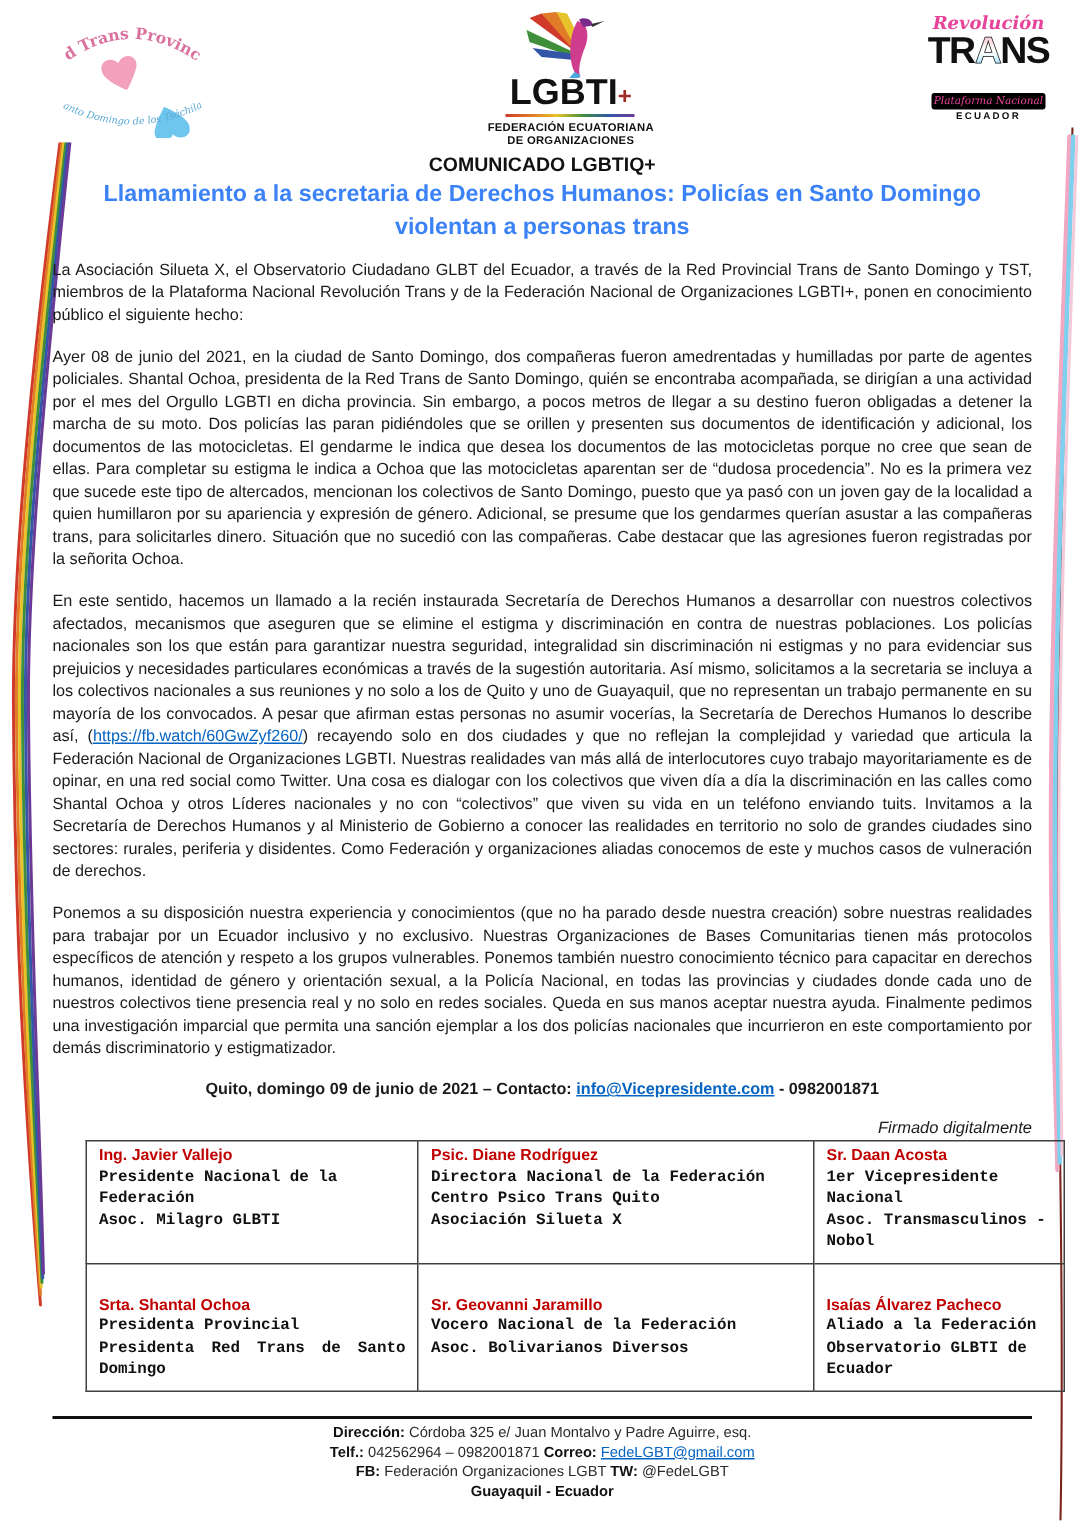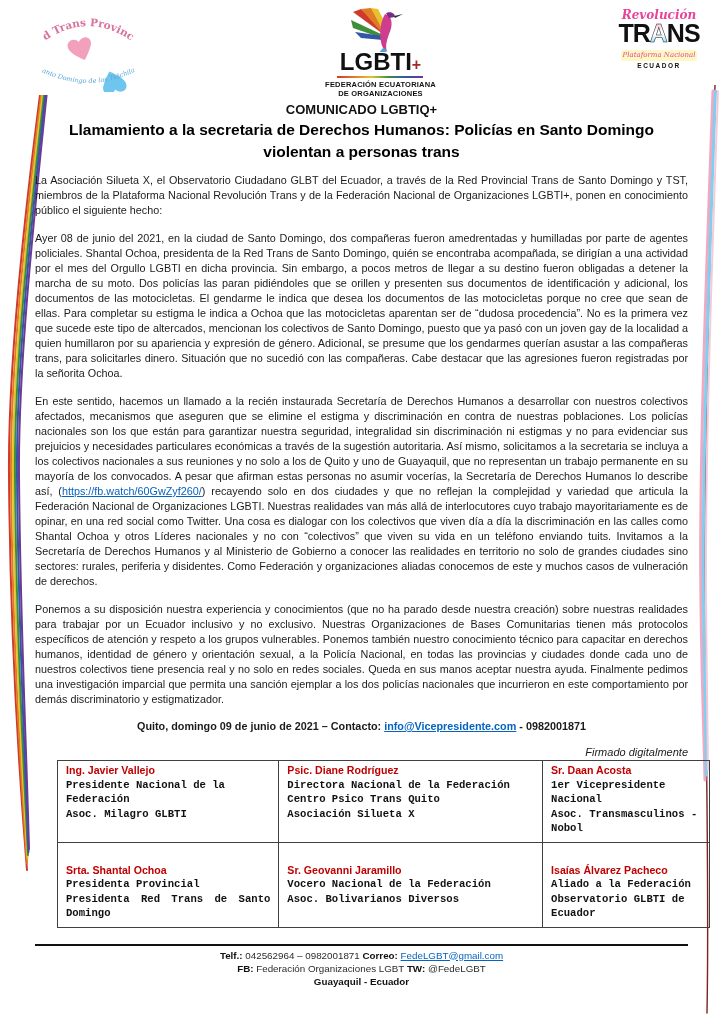--- a/index.html
+++ b/index.html
@@ -14,26 +14,26 @@
   
   .logo-row{display:flex;justify-content:space-between;align-items:flex-start;height:92px;padding:6px 18px 0 28px;}
   .logo{display:flex;flex-direction:column;align-items:center;}
   .logo-center{margin-top:2px;}
   .lgbti-word{font-weight:bold;font-size:24px;letter-spacing:0px;line-height:20px;color:#111;}
   .lgbti-plus{color:#9e2b25;font-size:16px;font-weight:bold;}
   .rainbow-line{height:2px;width:86px;margin:1px auto 2px auto;
     background:linear-gradient(90deg,#d03a2b,#e07b28,#e8c22a,#3f8f3a,#3356a8,#6a3a96);}
   .fed-sub{font-size:7.5px;font-weight:bold;color:#111;line-height:9px;letter-spacing:.2px;}
   .rev-script{color:#e8439a;font-size:12px;font-weight:bold;font-style:italic;line-height:11px;font-family:"DejaVu Serif",serif;}
-  .trans-banner{background:#fef9c3;color:#e8439a;font-style:italic;font-size:7px;border-radius:2px;
-    padding:1px 2px;margin-top:3px;line-height:9px;font-family:"DejaVu Serif",serif;}
+  .trans-banner{background:#000000;color:#e8439a;font-style:italic;font-size:7px;border-radius:2px;
+    padding:1px 2px;margin-top:15px;line-height:9px;font-family:"DejaVu Serif",serif;}
   .rev-country{font-size:6.5px;font-weight:bold;letter-spacing:1.5px;color:#111;margin-top:1px;}
   
   .doc-title{text-align:center;font-size:13px;font-weight:bold;color:#111;margin:4px 0 2px 0;}
-  .doc-headline{text-align:center;font-size:15.5px;font-weight:bold;color:#000000;line-height:22px;margin:2px 10px 10px 10px;}
+  .doc-headline{text-align:center;font-size:15.5px;font-weight:bold;color:#3b82f6;line-height:22px;margin:2px 10px 10px 10px;}
   
   .para{font-size:10.8px;line-height:15px;text-align:justify;margin:0 0 13px 0;}
   .link{color:#0563c1;text-decoration:underline;cursor:pointer;}
   .contact-line{text-align:center;font-weight:bold;font-size:10.8px;margin:4px 0 14px 0;}
   .signed-label{font-style:italic;font-size:11px;margin:0 0 2px 0;text-align:right;}
   
   .sig-table{width:100%;border-collapse:collapse;table-layout:fixed;margin-left:22px;}
   .sig-table td{border:1px solid #404040;vertical-align:top;padding:2px 8px 6px 8px;font-size:10.6px;line-height:14.5px;}
   .sig-table tr.row2 td{padding-top:20px;}
   .col1{width:34%;} .col2{width:41%;} .col3{width:25%;}
@@ -173,19 +173,20 @@
         <td class="col3">
           <div class="sig-name">Isaías Álvarez Pacheco</div>
           <div class="sig-line">Aliado a la Federación</div>
           <div class="sig-line">Observatorio GLBTI de Ecuador</div>
         </td>
       </tr>
     </tbody>
       </table>
 
     <div class="footer">
+      <div><b>Dirección:</b><span> Córdoba 325 e/ Juan Montalvo y Padre Aguirre, esq.</span></div>
       <div><b>Telf.:</b><span> 042562964 – 0982001871 </span><b>Correo:</b> <a class="link">FedeLGBT@gmail.com</a></div>
       <div><b>FB:</b><span> Federación Organizaciones LGBT </span><b>TW:</b><span> @FedeLGBT</span></div>
       <div><b>Guayaquil - Ecuador</b></div>
     </div>
   </div>
 
 </div>
 
 </body></html>

